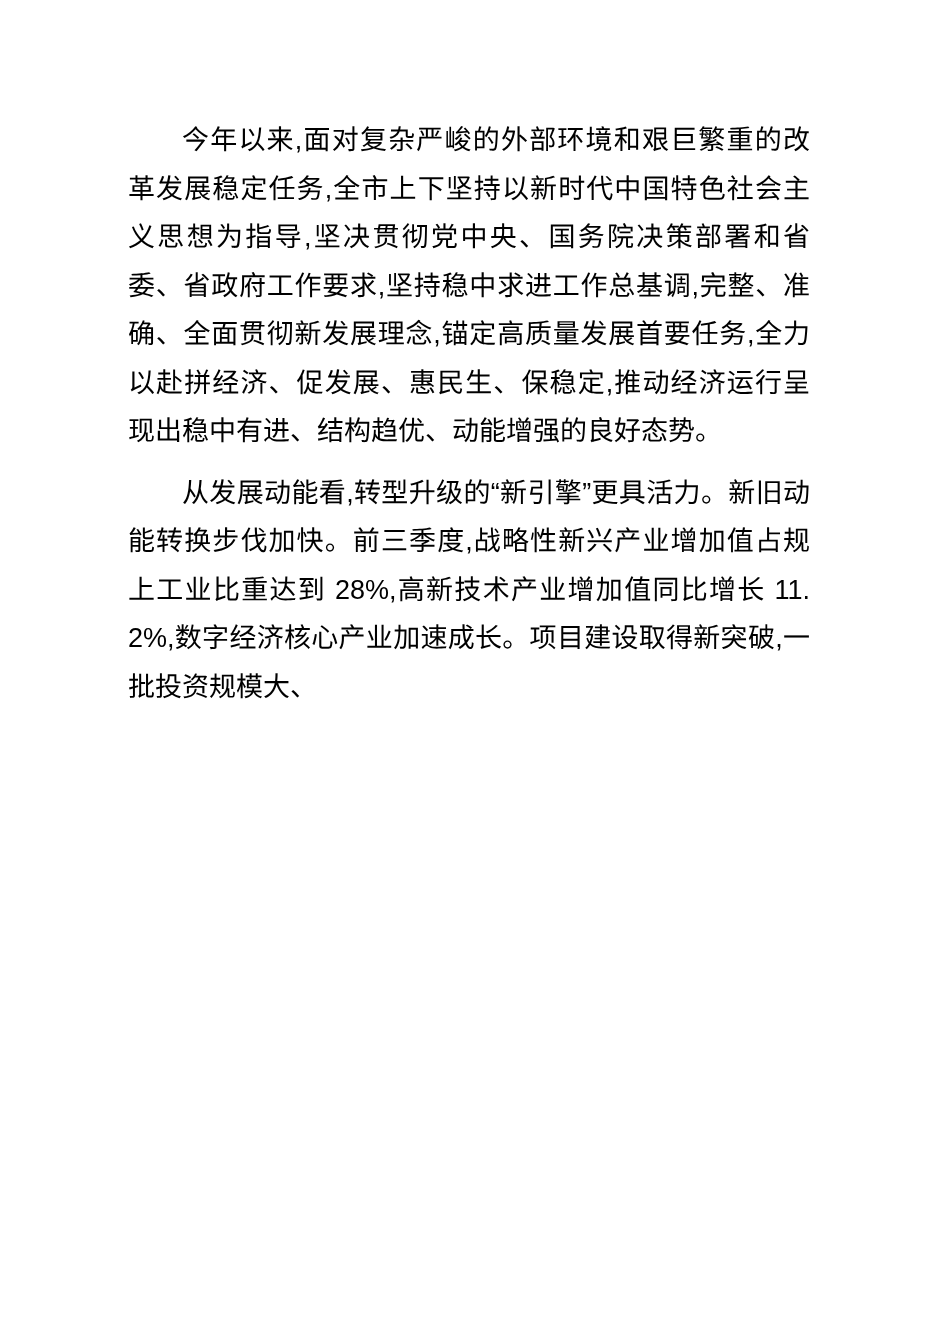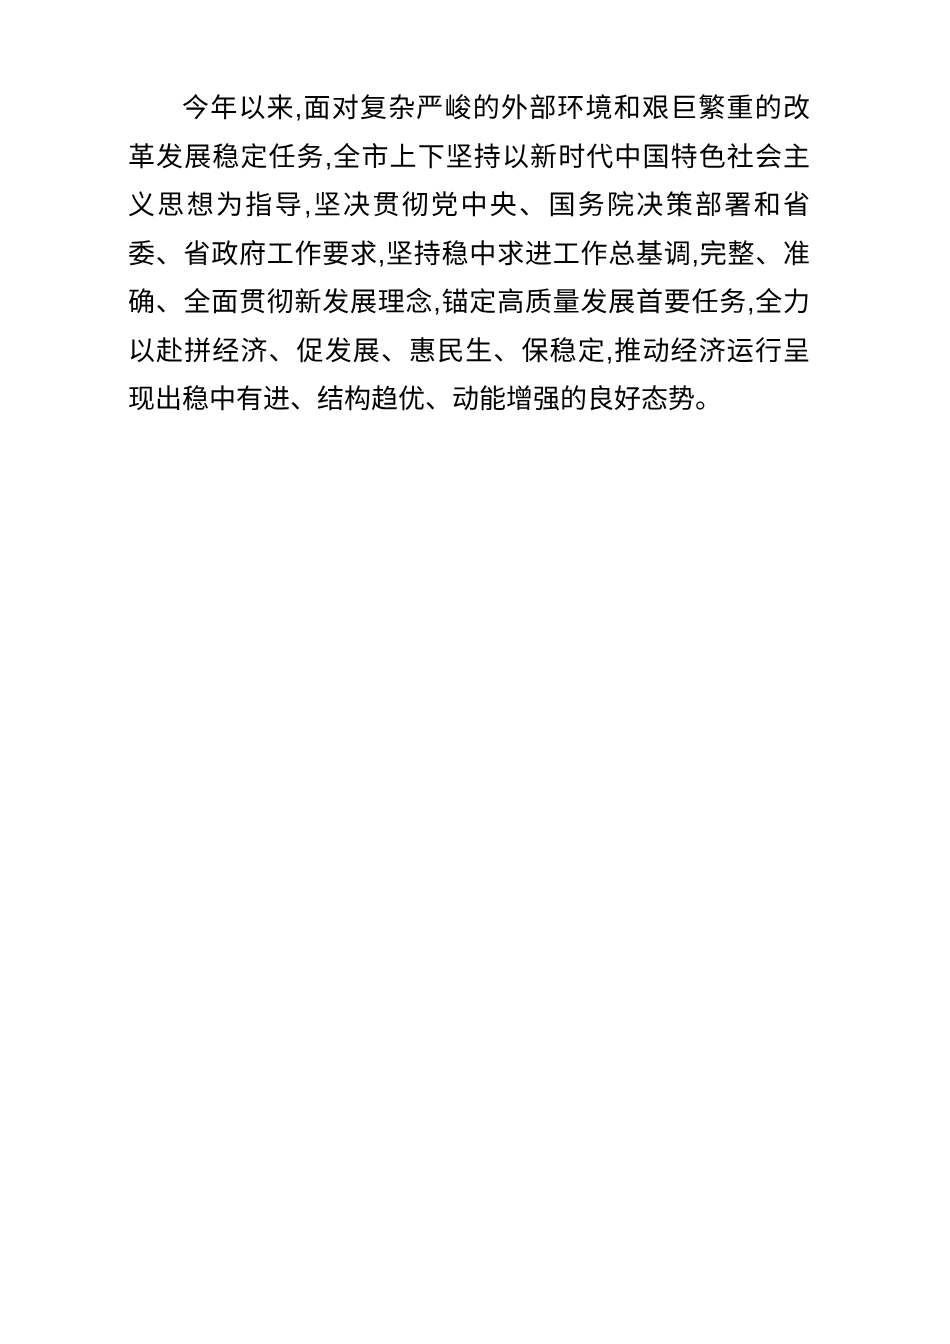--- a/index.html
+++ b/index.html
@@ -9,33 +9,34 @@
   body {
     width: 950px;
     height: 1344px;
     background: #ffffff;
     overflow: hidden;
   }
   .page {
     box-sizing: border-box;
     width: 950px;
     height: 1344px;
-    padding: 84px 140px 0 128px;
+    padding: 116px 140px 0 128px;
     background: #ffffff;
   }
   .para {
     margin: 0 0 13px 0;
     font-family: "Liberation Sans", "DejaVu Sans", sans-serif;
     font-size: 27px;
     line-height: 48.5px;
     color: #000000;
     text-align: justify;
     text-justify: inter-ideograph;
     text-indent: 2em;
     word-break: break-all;
   }
 </style>
 </head>
 <body>
 
 <div class="page">
   <p class="para">今年以来,面对复杂严峻的外部环境和艰巨繁重的改革发展稳定任务,全市上下坚持以新时代中国特色社会主义思想为指导,坚决贯彻党中央、国务院决策部署和省委、省政府工作要求,坚持稳中求进工作总基调,完整、准确、全面贯彻新发展理念,锚定高质量发展首要任务,全力以赴拼经济、促发展、惠民生、保稳定,推动经济运行呈现出稳中有进、结构趋优、动能增强的良好态势。</p>
+  <p class="para">从发展动能看,转型升级的“新引擎”更具活力。新旧动能转换步伐加快。前三季度,战略性新兴产业增加值占规上工业比重达到 28%,高新技术产业增加值同比增长 11.2%,数字经济核心产业加速成长。项目建设取得新突破,一批投资规模大、</p>
 </div>
 
 </body></html>

